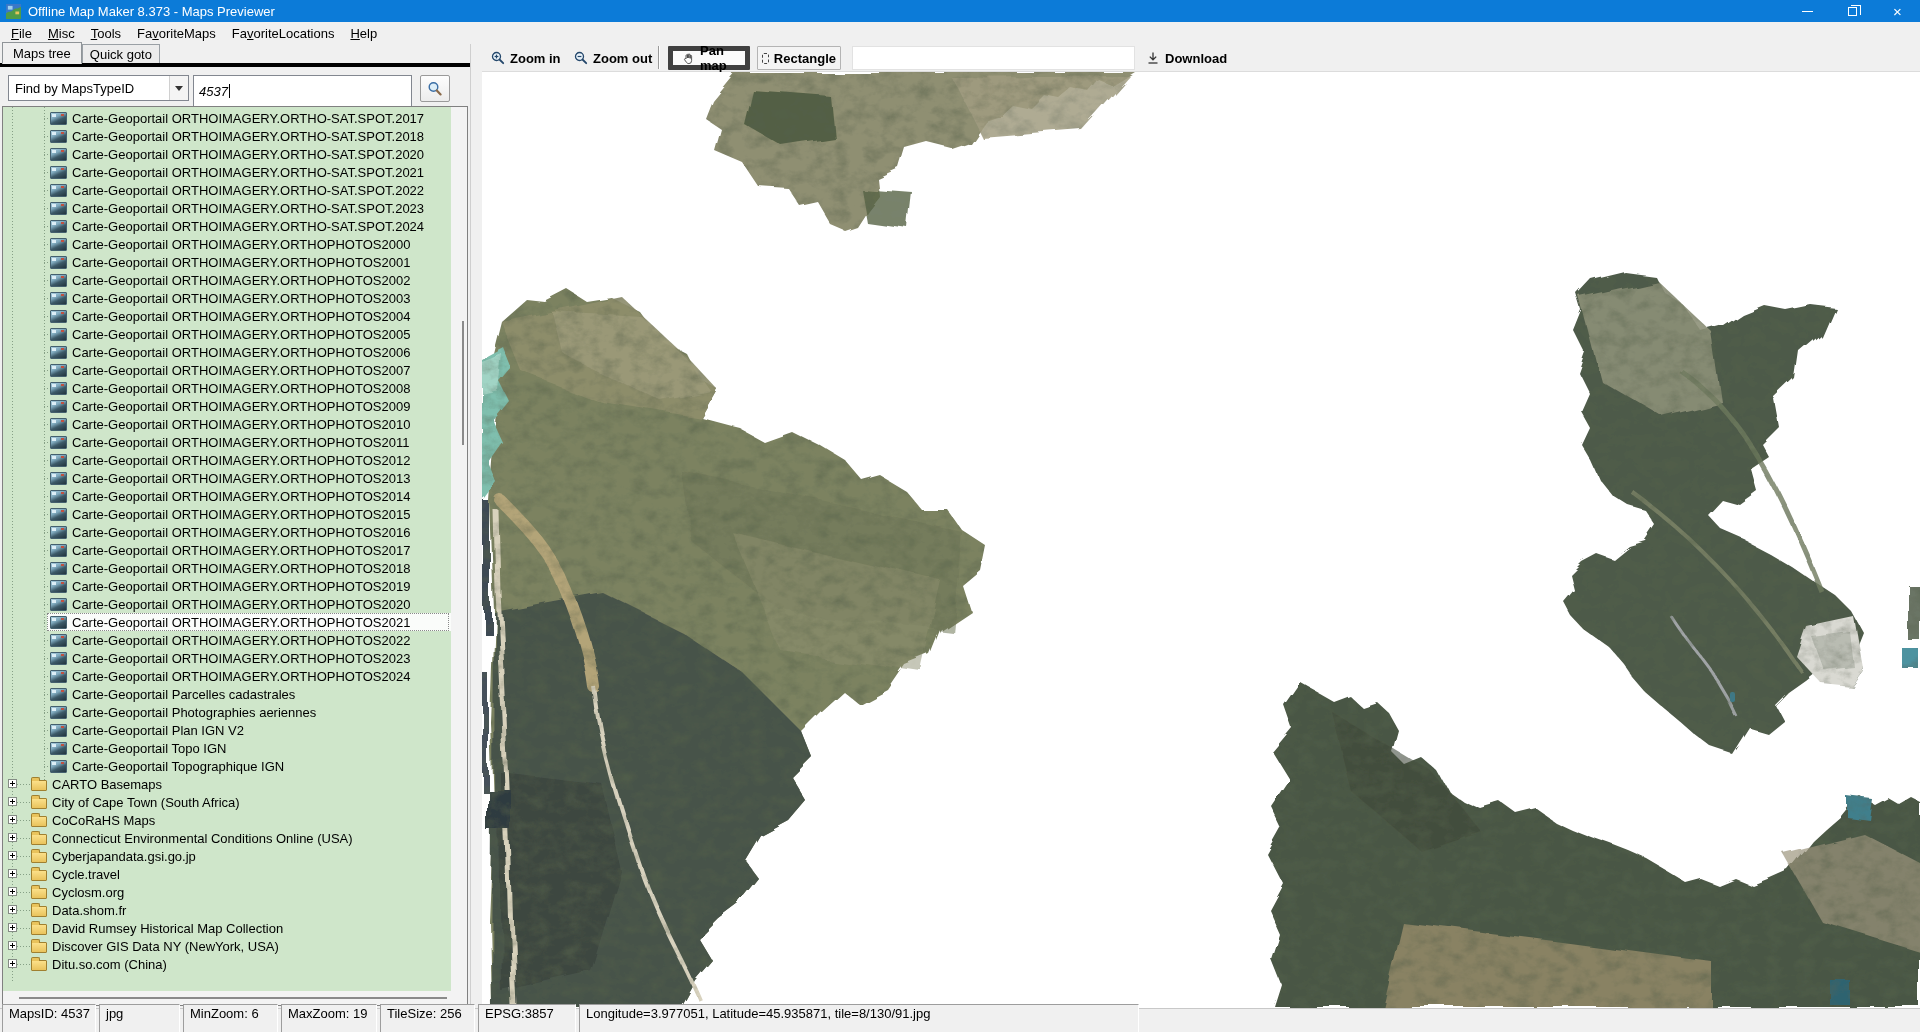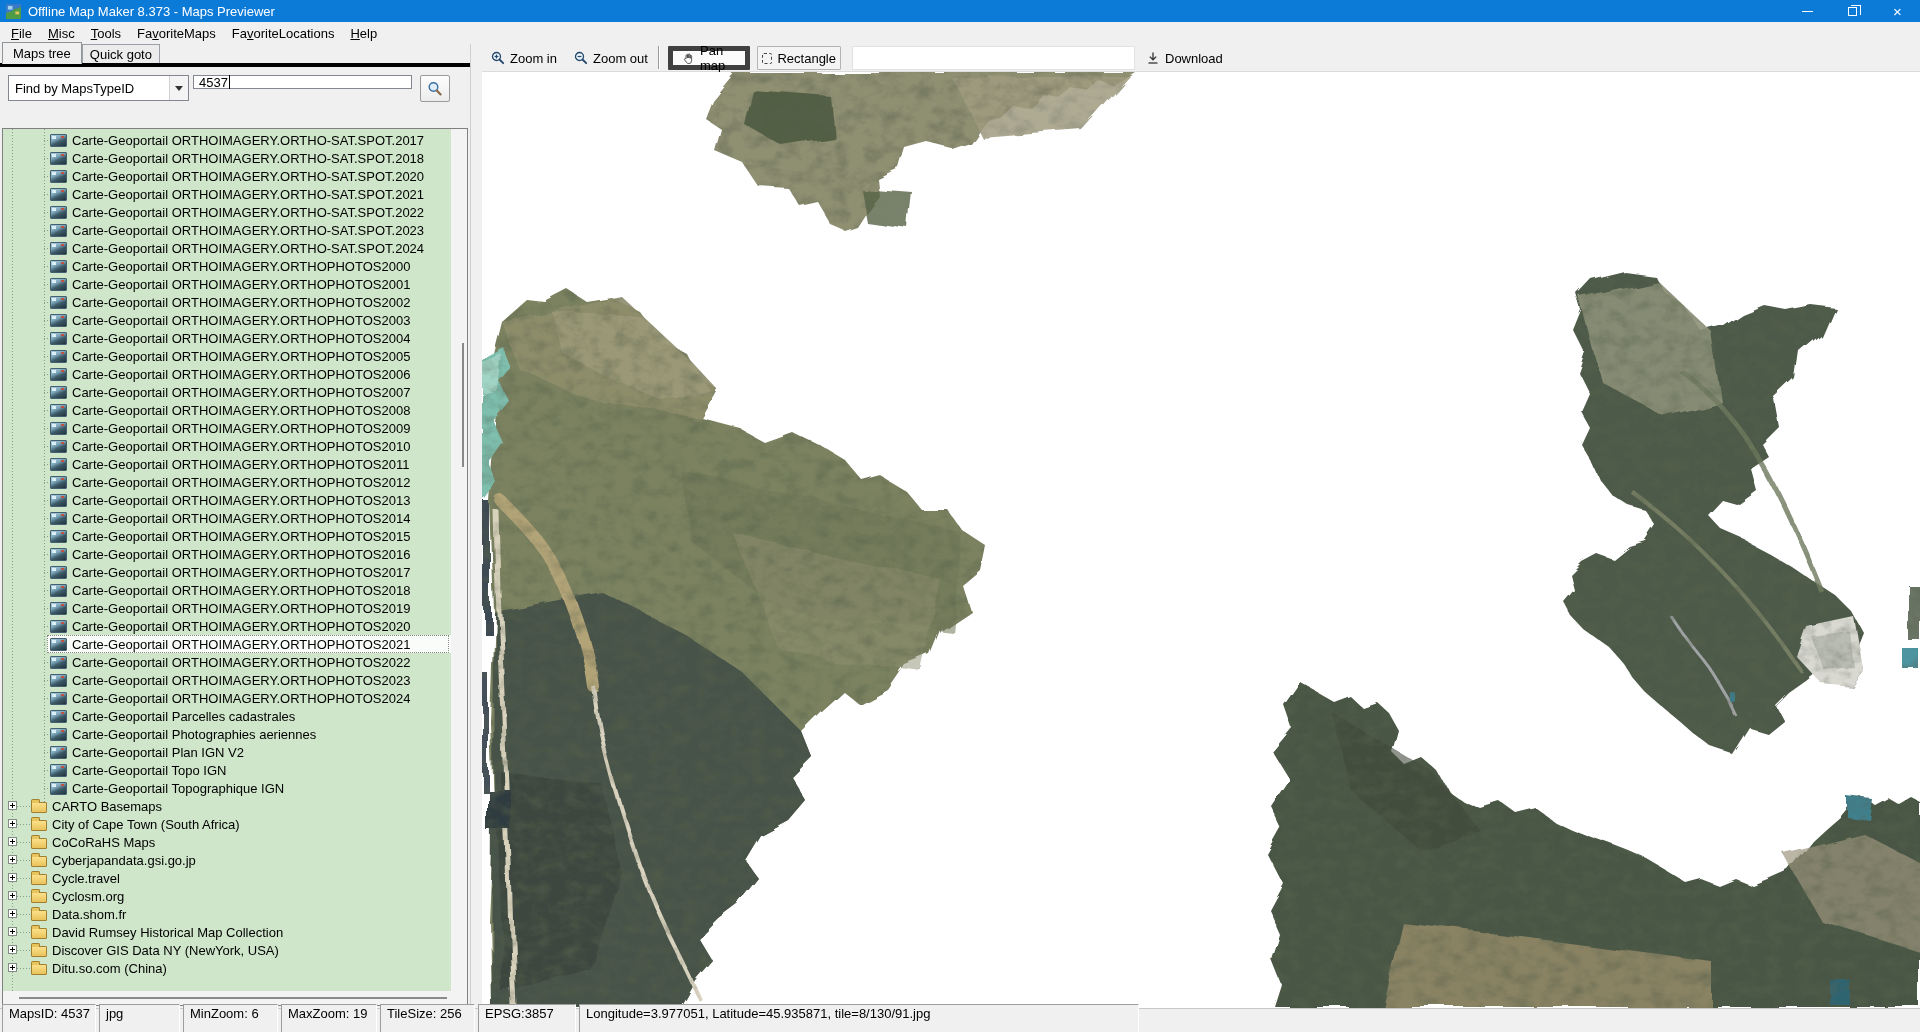--- a/index.html
+++ b/index.html
@@ -35,31 +35,31 @@
   .tab.inactive { height:19px; padding:2px 7px 0; background:#ececec; border:1px solid #9aa0a5;
                   border-bottom:none; }
   .search-area { position:relative; height:43px; }
   .combo { position:absolute; left:8px; top:8px; width:181px; height:26px; background:#fff;
            border:1px solid #828790; display:flex; align-items:center; }
   .combo-label { flex:1; padding-left:6px; white-space:nowrap; overflow:hidden; }
   .combo-btn { width:19px; height:100%; display:flex; align-items:center; justify-content:center;
                background:#f4f4f4; border-left:1px solid #d0d0d0; }
   .tri-down { width:0; height:0; border-left:4px solid transparent; border-right:4px solid transparent;
               border-top:5px solid #333; }
-  .search-input { position:absolute; left:193px; top:8px; width:219px; height:14px; background:#fff;
-                  border:1px solid #828790; display:flex; align-items:center; padding-left:5px; }
+  .search-input { position:absolute; left:193px; top:8px; width:219px; height:32px; background:#fff;
+                  border:1px solid #828790; display:flex; align-items:center; padding-left:5px;font-style:italic; }
   .caret::after { content:""; display:inline-block; width:1px; height:14px; background:#000;
                   margin-left:1px; vertical-align:-2px; }
   .search-btn { position:absolute; left:420px; top:8px; width:30px; height:27px;
                 border:1px solid #9a9a9a; border-radius:2px;
                 background:linear-gradient(#fdfdfd,#ececec);
                 display:flex; align-items:center; justify-content:center; }
 
   
-  .tree-panel { position:absolute; left:2px; top:84px; width:466px; bottom:2px;
+  .tree-panel { position:absolute; left:2px; top:62px; width:466px; bottom:2px;
                 border:1px solid #808080; background:#f0f0f0; }
   .tree-scroll { position:absolute; left:0; top:0; right:16px; bottom:14px;
                  background:#cfe6ca; overflow:hidden; padding-top:2px; }
   .vline { position:absolute; width:1px;
            background-image:repeating-linear-gradient(to bottom,#86a086 0 1px,transparent 1px 3px); }
   .vline.root  { left:9px;  top:0; height:875px; }
   .vline.child { left:41px; top:0; height:677px; }
   .trow { position:relative; height:18px; display:flex; align-items:center; white-space:nowrap; }
   .hdot { position:absolute; top:9px; height:1px;
           background-image:repeating-linear-gradient(to right,#86a086 0 1px,transparent 1px 3px); }
@@ -92,21 +92,21 @@
   .sb-corner { position:absolute; right:0; bottom:0; width:16px; height:14px; background:#f3f3f3; }
 
   
   .splitter { position:absolute; left:470px; top:44px; bottom:24px; width:12px; background:#f0f0f0;
               border-left:1px solid #cfcfcf; }
 
   
   #main-toolbar { position:absolute; left:482px; top:44px; right:0; height:28px; background:#f0f0f0;
                   border-bottom:1px solid #dcdcdc; }
   .tbtn { position:absolute; top:2px; height:24px; display:flex; align-items:center; gap:5px;
-          padding:0 4px; }
+          padding:0 4px;font-weight:bold; }
   .tbtn svg { flex:0 0 auto; }
   .tb-zoomin  { left:5px; }
   .tb-zoomout { left:88px; }
   .tb-sep { position:absolute; left:176px; top:2px; height:23px; width:2px;
             border-left:1px solid #9a9a9a; border-right:1px solid #fff; }
   .tb-pan  { left:186px; width:82px; border:5px solid #404040; background:#fbfbfb; border-radius:1px;padding-left:9px; }
   .tb-rect { left:275px; width:84px; border:1px solid #b4b4b4; background:#f4f4f4; border-radius:1px; }
   .tb-input { position:absolute; left:370px; top:2px; width:283px; height:24px; background:#fff;
               border:1px solid #e2e2e2; }
   .tb-download { left:660px; }
@@ -513,20 +513,30 @@
             <span class="plusbox">
               <i class="ph"></i>
               <i class="pv"></i>
             </span>
             <span class="hdot"></span>
             <span class="ico-folder"></span>
 
             <span class="tlabel">CoCoRaHS Maps</span>
           </div>
 
+          <div class="trow folder">
+            <span class="plusbox">
+              <i class="ph"></i>
+              <i class="pv"></i>
+            </span>
+            <span class="hdot"></span>
+            <span class="ico-folder"></span>
+
+            <span class="tlabel">Connecticut Environmental Conditions Online (USA)</span>
+          </div>
 
           <div class="trow folder">
             <span class="plusbox">
               <i class="ph"></i>
               <i class="pv"></i>
             </span>
             <span class="hdot"></span>
             <span class="ico-folder"></span>
 
             <span class="tlabel">Cyberjapandata.gsi.go.jp</span>

